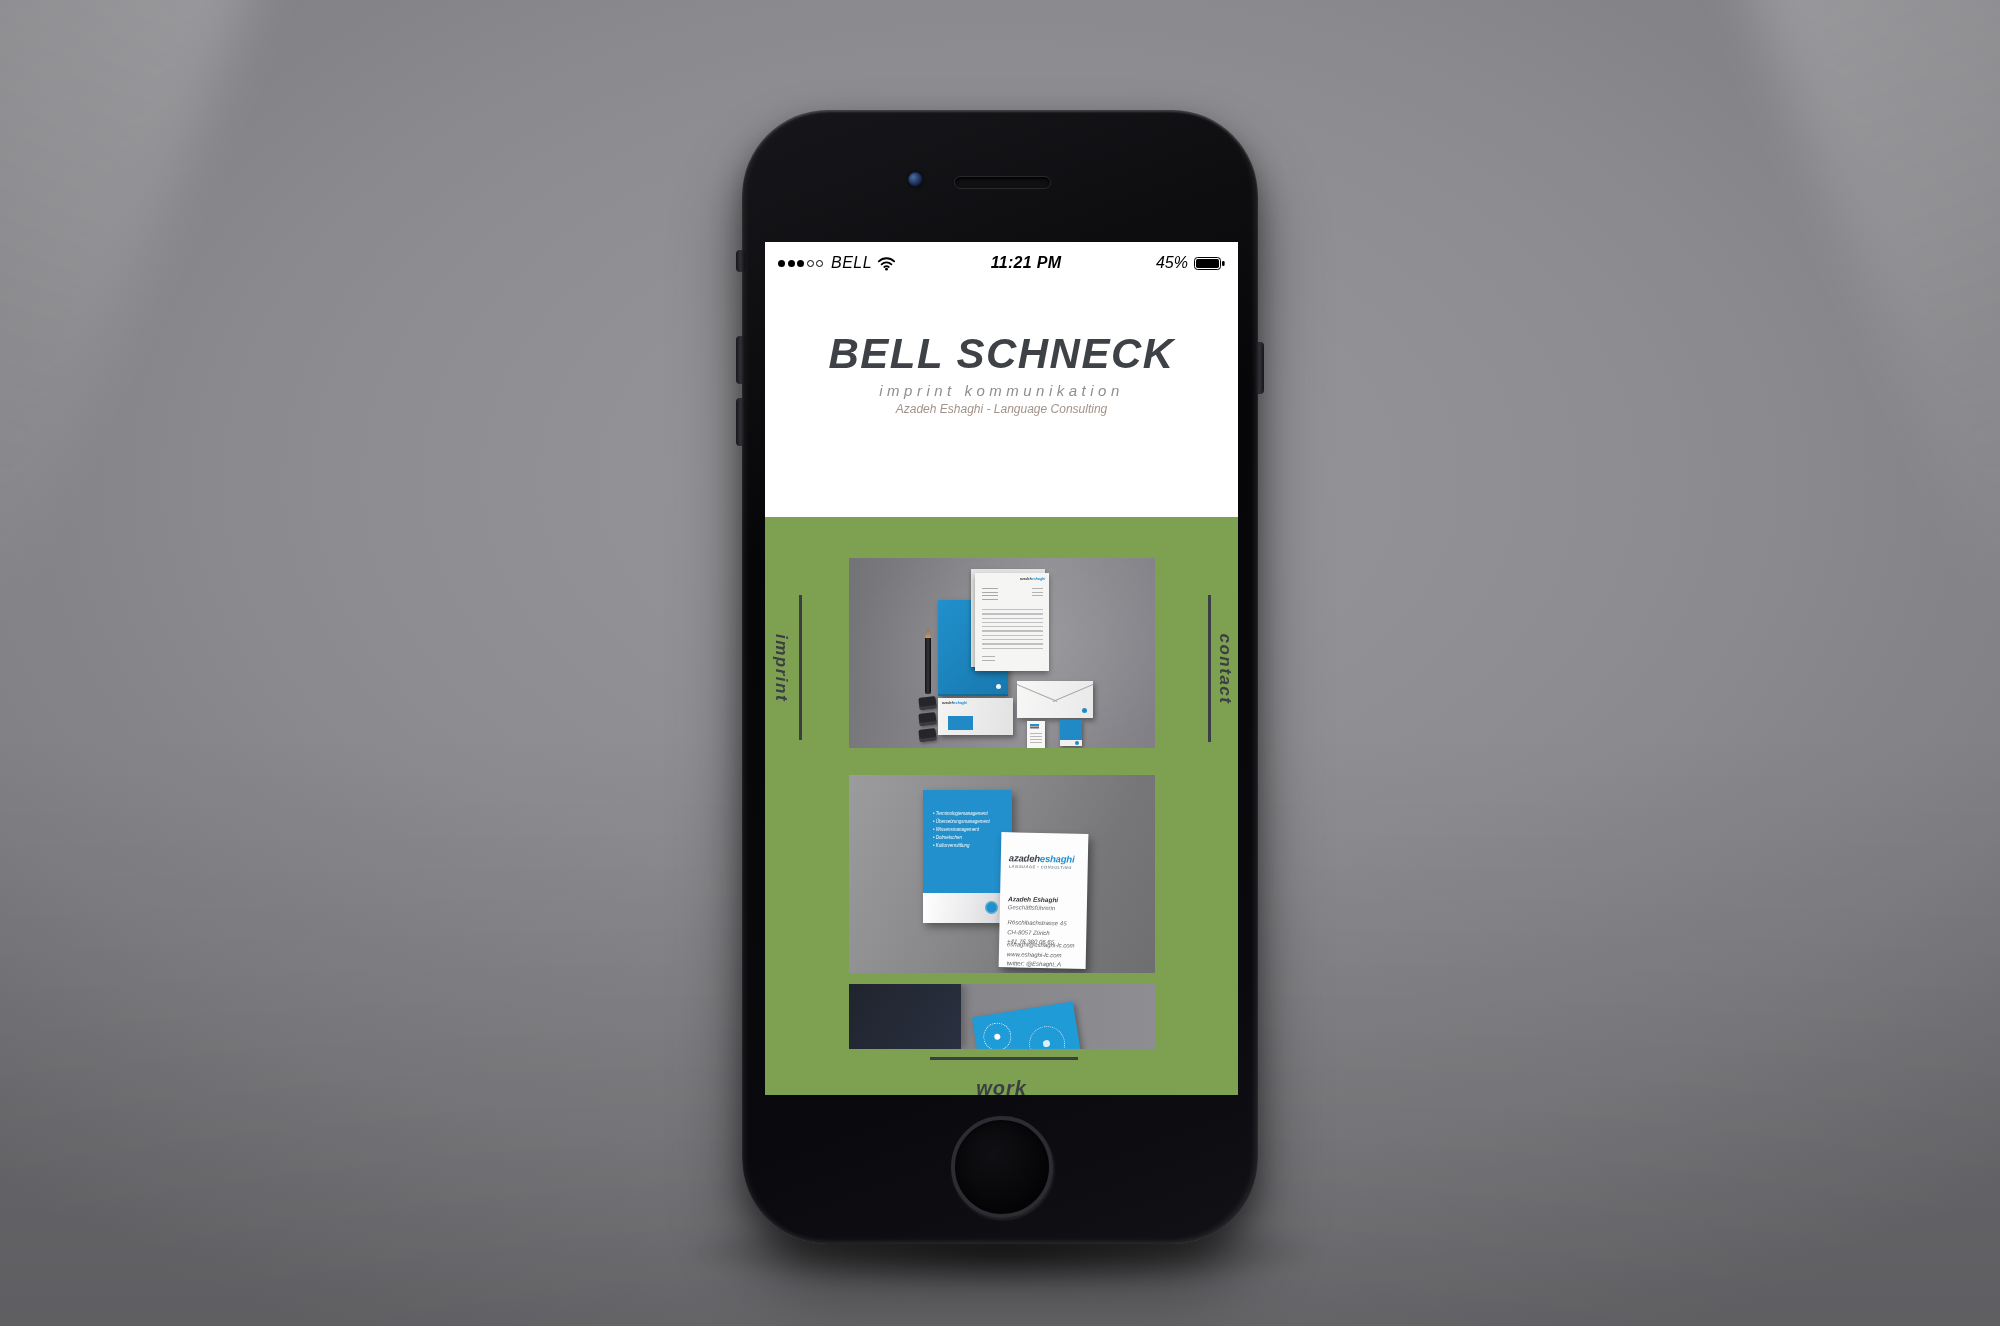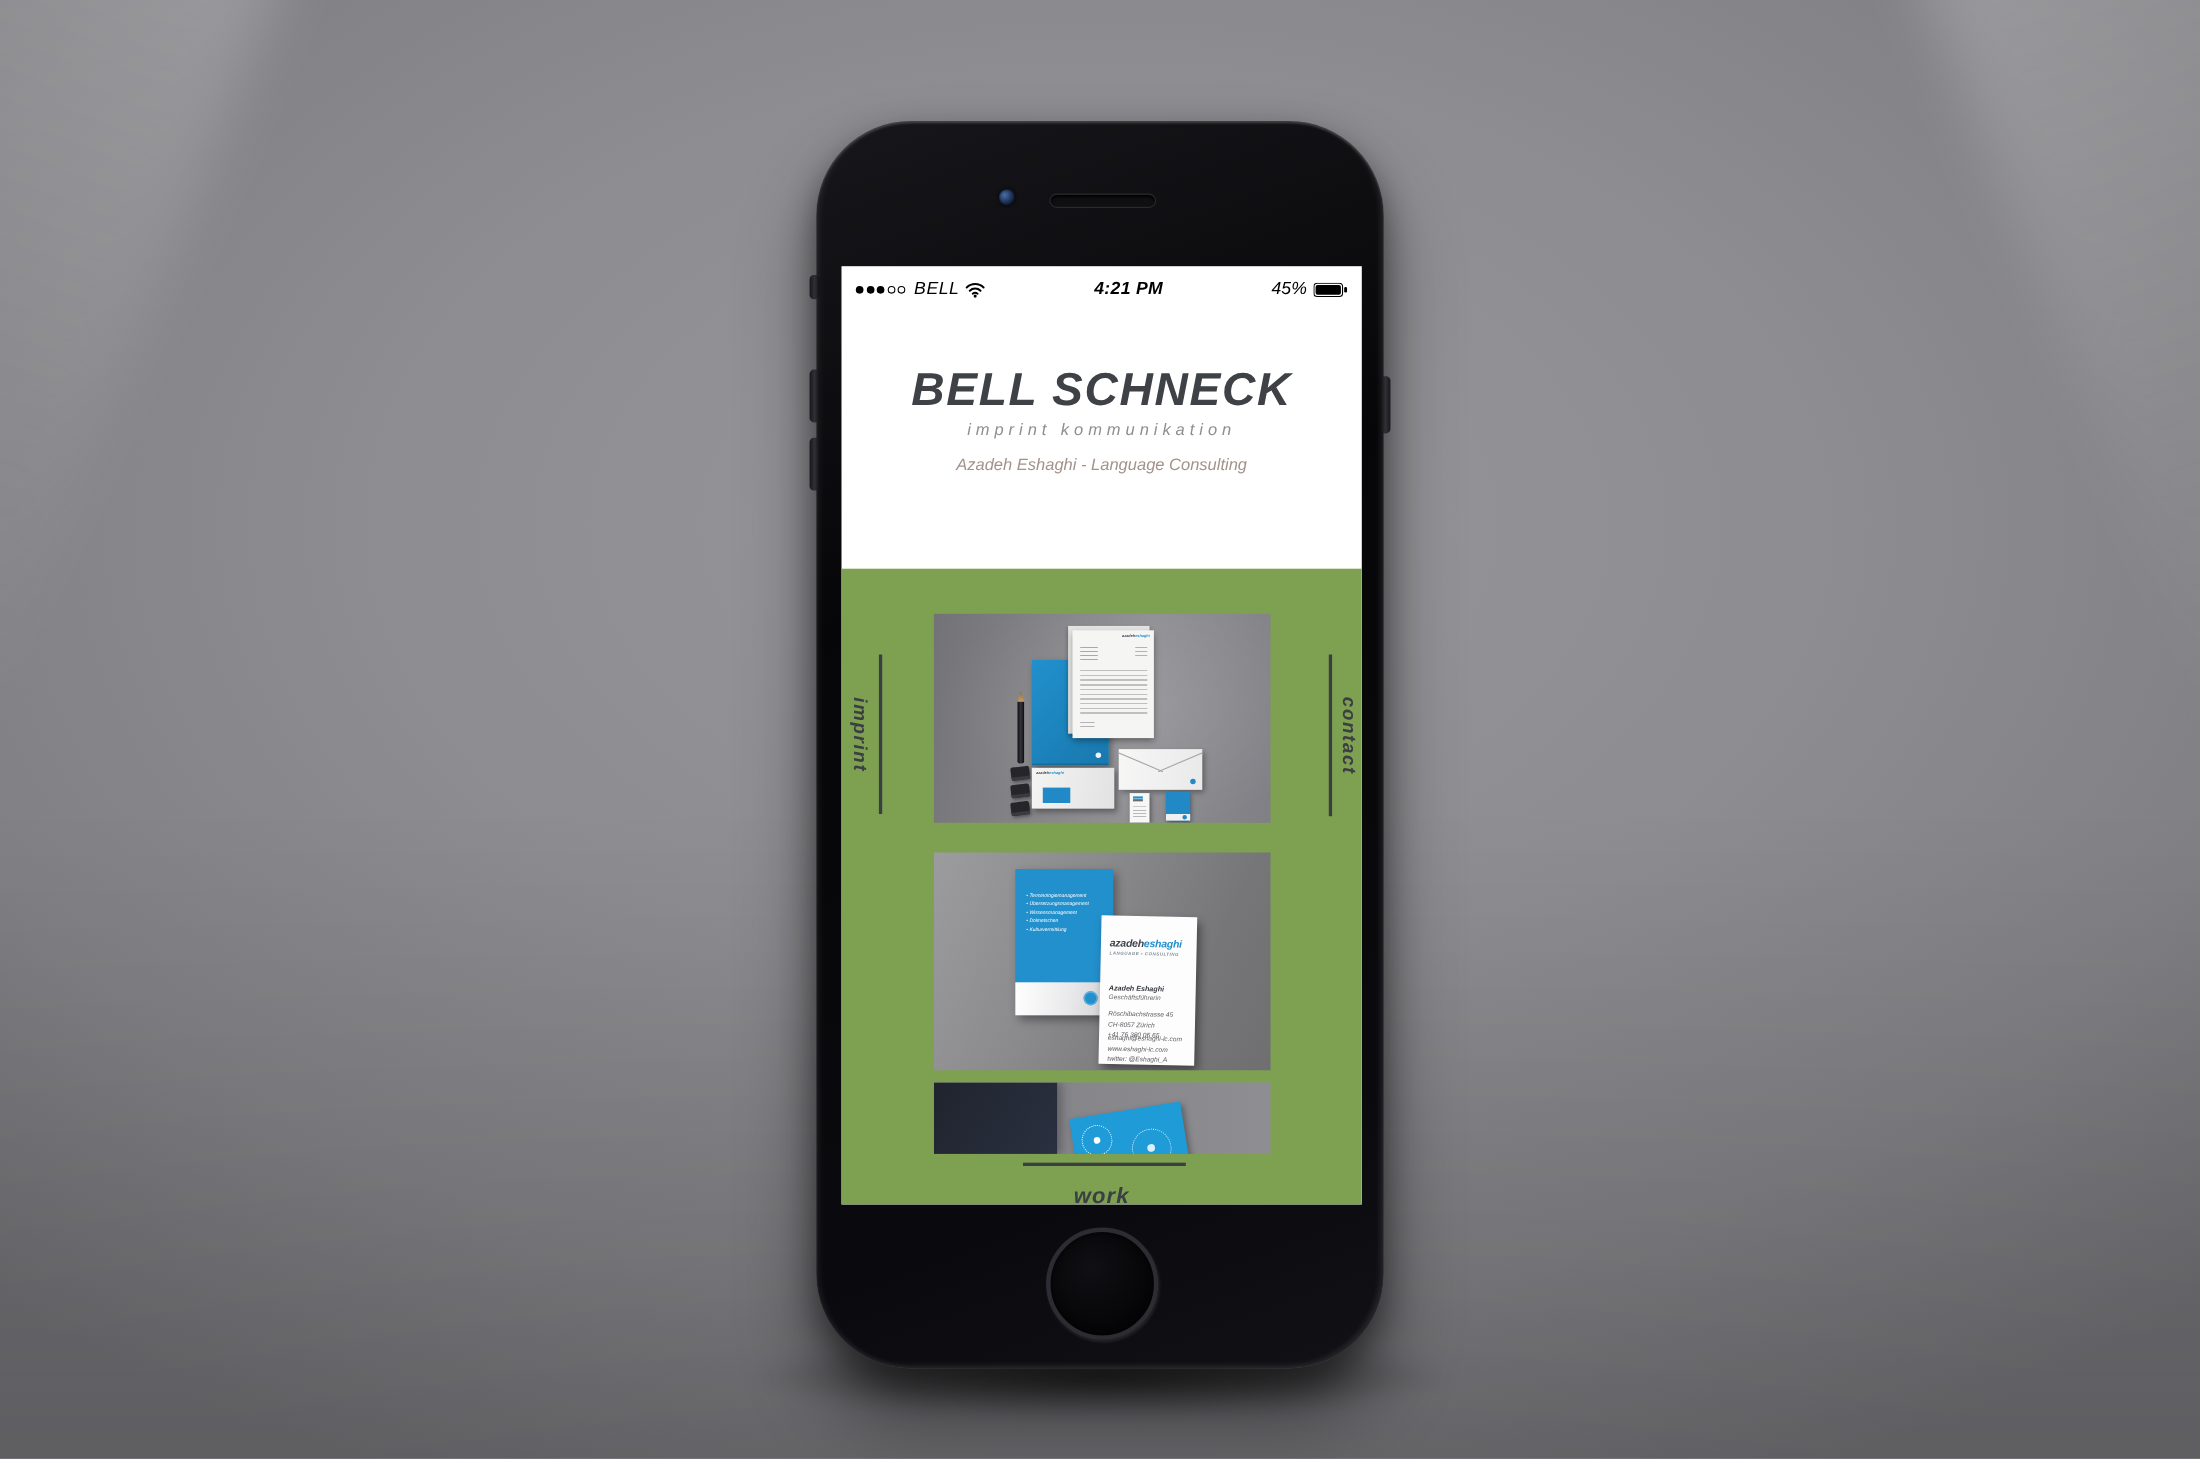--- a/index.html
+++ b/index.html
@@ -49,21 +49,21 @@
   .dot{width:7px;height:7px;border-radius:50%;}
   .dot.f{background:#000;}
   .dot.e{border:1.2px solid #000;background:transparent;}
   .carrier{letter-spacing:0.5px;}
   .sb-center{flex:1;text-align:center;font-weight:bold;letter-spacing:0.3px;}
   .sb-right{display:flex;align-items:center;gap:6px;}
 
   .site-header{position:absolute;left:0;top:42px;width:100%;text-align:center;}
   .title{margin:0;padding-top:46px;font-size:42px;font-weight:bold;letter-spacing:1.5px;color:#3e4146;}
   .subtitle{margin-top:4px;font-size:15px;letter-spacing:4.5px;color:#8e8e8e;}
-  .taglines{margin-top:13px;font-size:15px;line-height:1.42;color:#a2928a;}
+  .taglines{margin-top:2px;font-size:12px;line-height:1.42;color:#a2928a;}
 
   .green{position:absolute;left:0;top:275px;width:100%;height:578px;background:#7da151;}
 
   .vline{position:absolute;width:2.5px;background:#3b3e43;}
   .v-imprint{left:34px;top:78px;height:145px;}
   .v-contact{left:443px;top:78px;height:147px;}
   .vlabel{position:absolute;width:30px;display:flex;align-items:center;justify-content:center;}
   .vl-imprint{left:1px;top:78px;height:145px;}
   .vl-contact{left:445px;top:78px;height:147px;}
   .vlabel span{transform:rotate(90deg);white-space:nowrap;font-size:17px;font-weight:bold;
@@ -183,21 +183,21 @@
               <span class="dot e"></span>
           </span>
           <span class="carrier">BELL</span>
           <svg width="19" height="15" viewBox="0 0 19 15">
             <path d="M1.8 5.4 A11 11 0 0 1 17.2 5.4" fill="none" stroke="#000" stroke-width="1.8" stroke-linecap="round"></path>
             <path d="M4.6 8.3 A7 7 0 0 1 14.4 8.3" fill="none" stroke="#000" stroke-width="1.8" stroke-linecap="round"></path>
             <path d="M7.3 11 A3.5 3.5 0 0 1 11.7 11" fill="none" stroke="#000" stroke-width="1.8" stroke-linecap="round"></path>
             <circle cx="9.5" cy="13.2" r="1.4" fill="#000"></circle>
           </svg>
         </div>
-        <div class="sb-center">4:21 PM</div>
+        <div class="sb-center">11:21 PM</div>
         <div class="sb-right">
           <span>45%</span>
           <svg width="31" height="13" viewBox="0 0 31 13">
             <rect x="0.5" y="0.5" width="26" height="12" rx="3" fill="none" stroke="#000"></rect>
             <rect x="2" y="2" width="23" height="9" rx="1.8" fill="#000"></rect>
             <rect x="28" y="4" width="2.6" height="5" rx="1.2" fill="#000"></rect>
           </svg>
         </div>
       </div>
 

